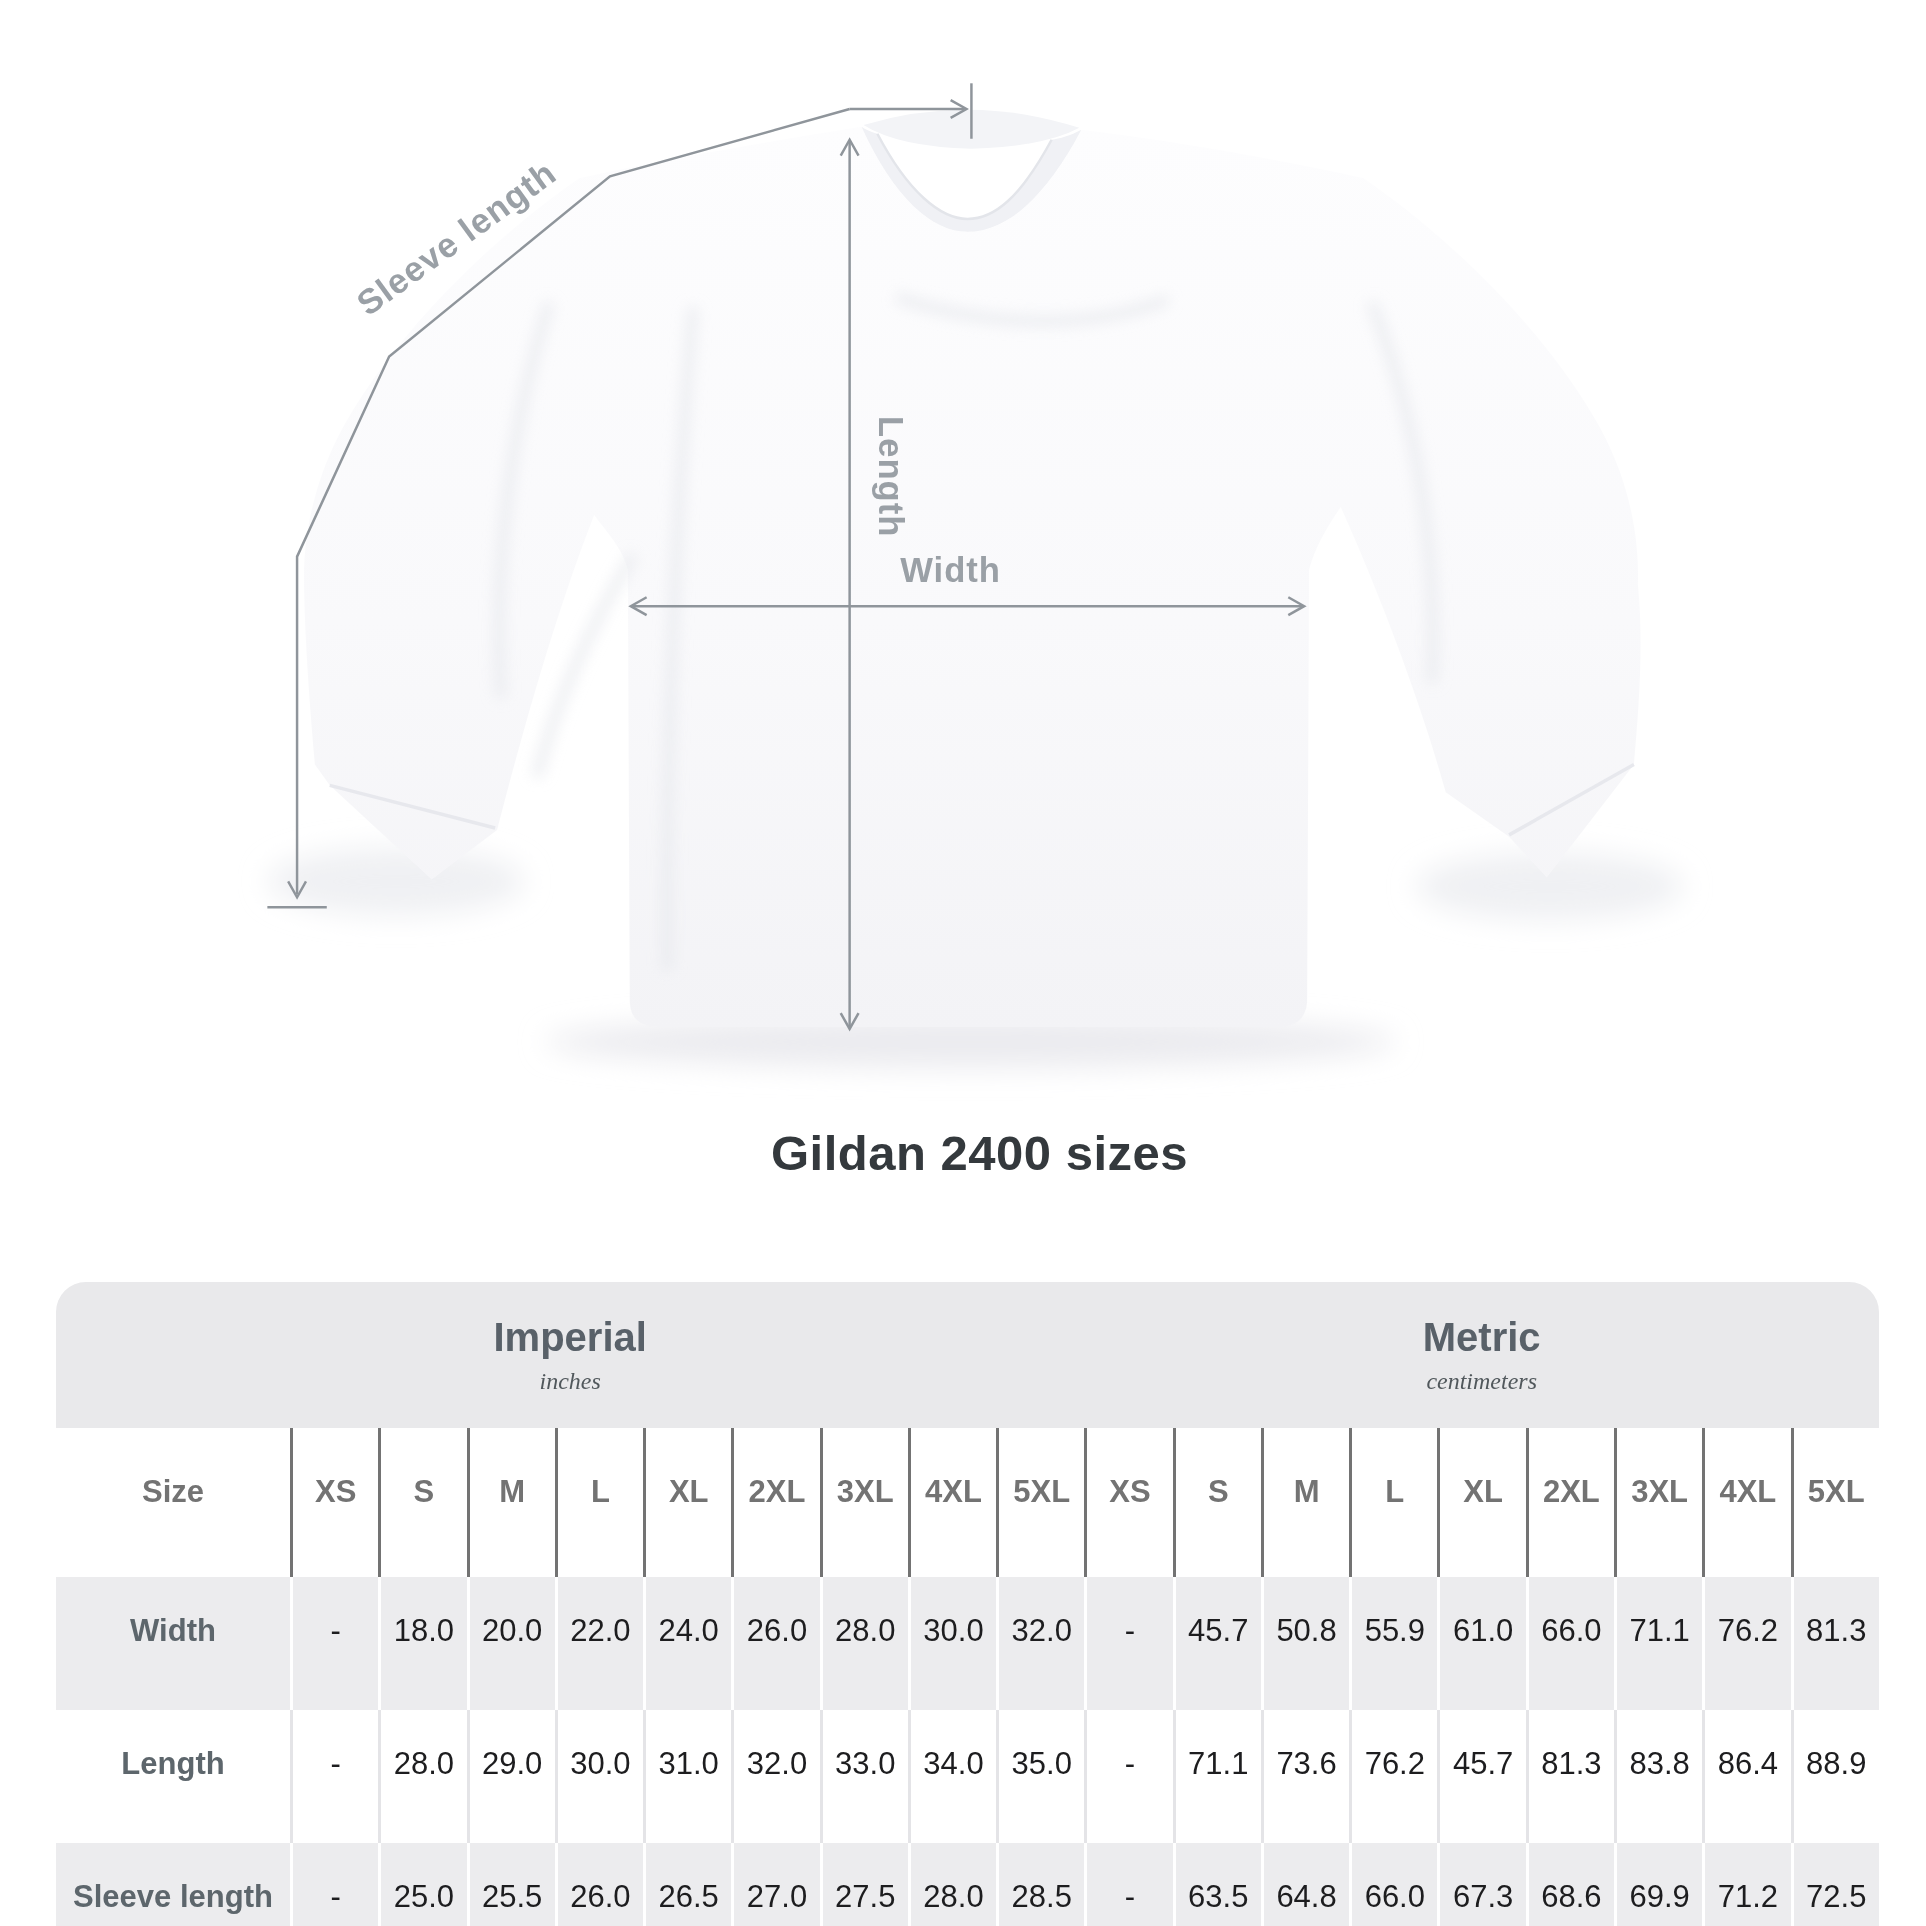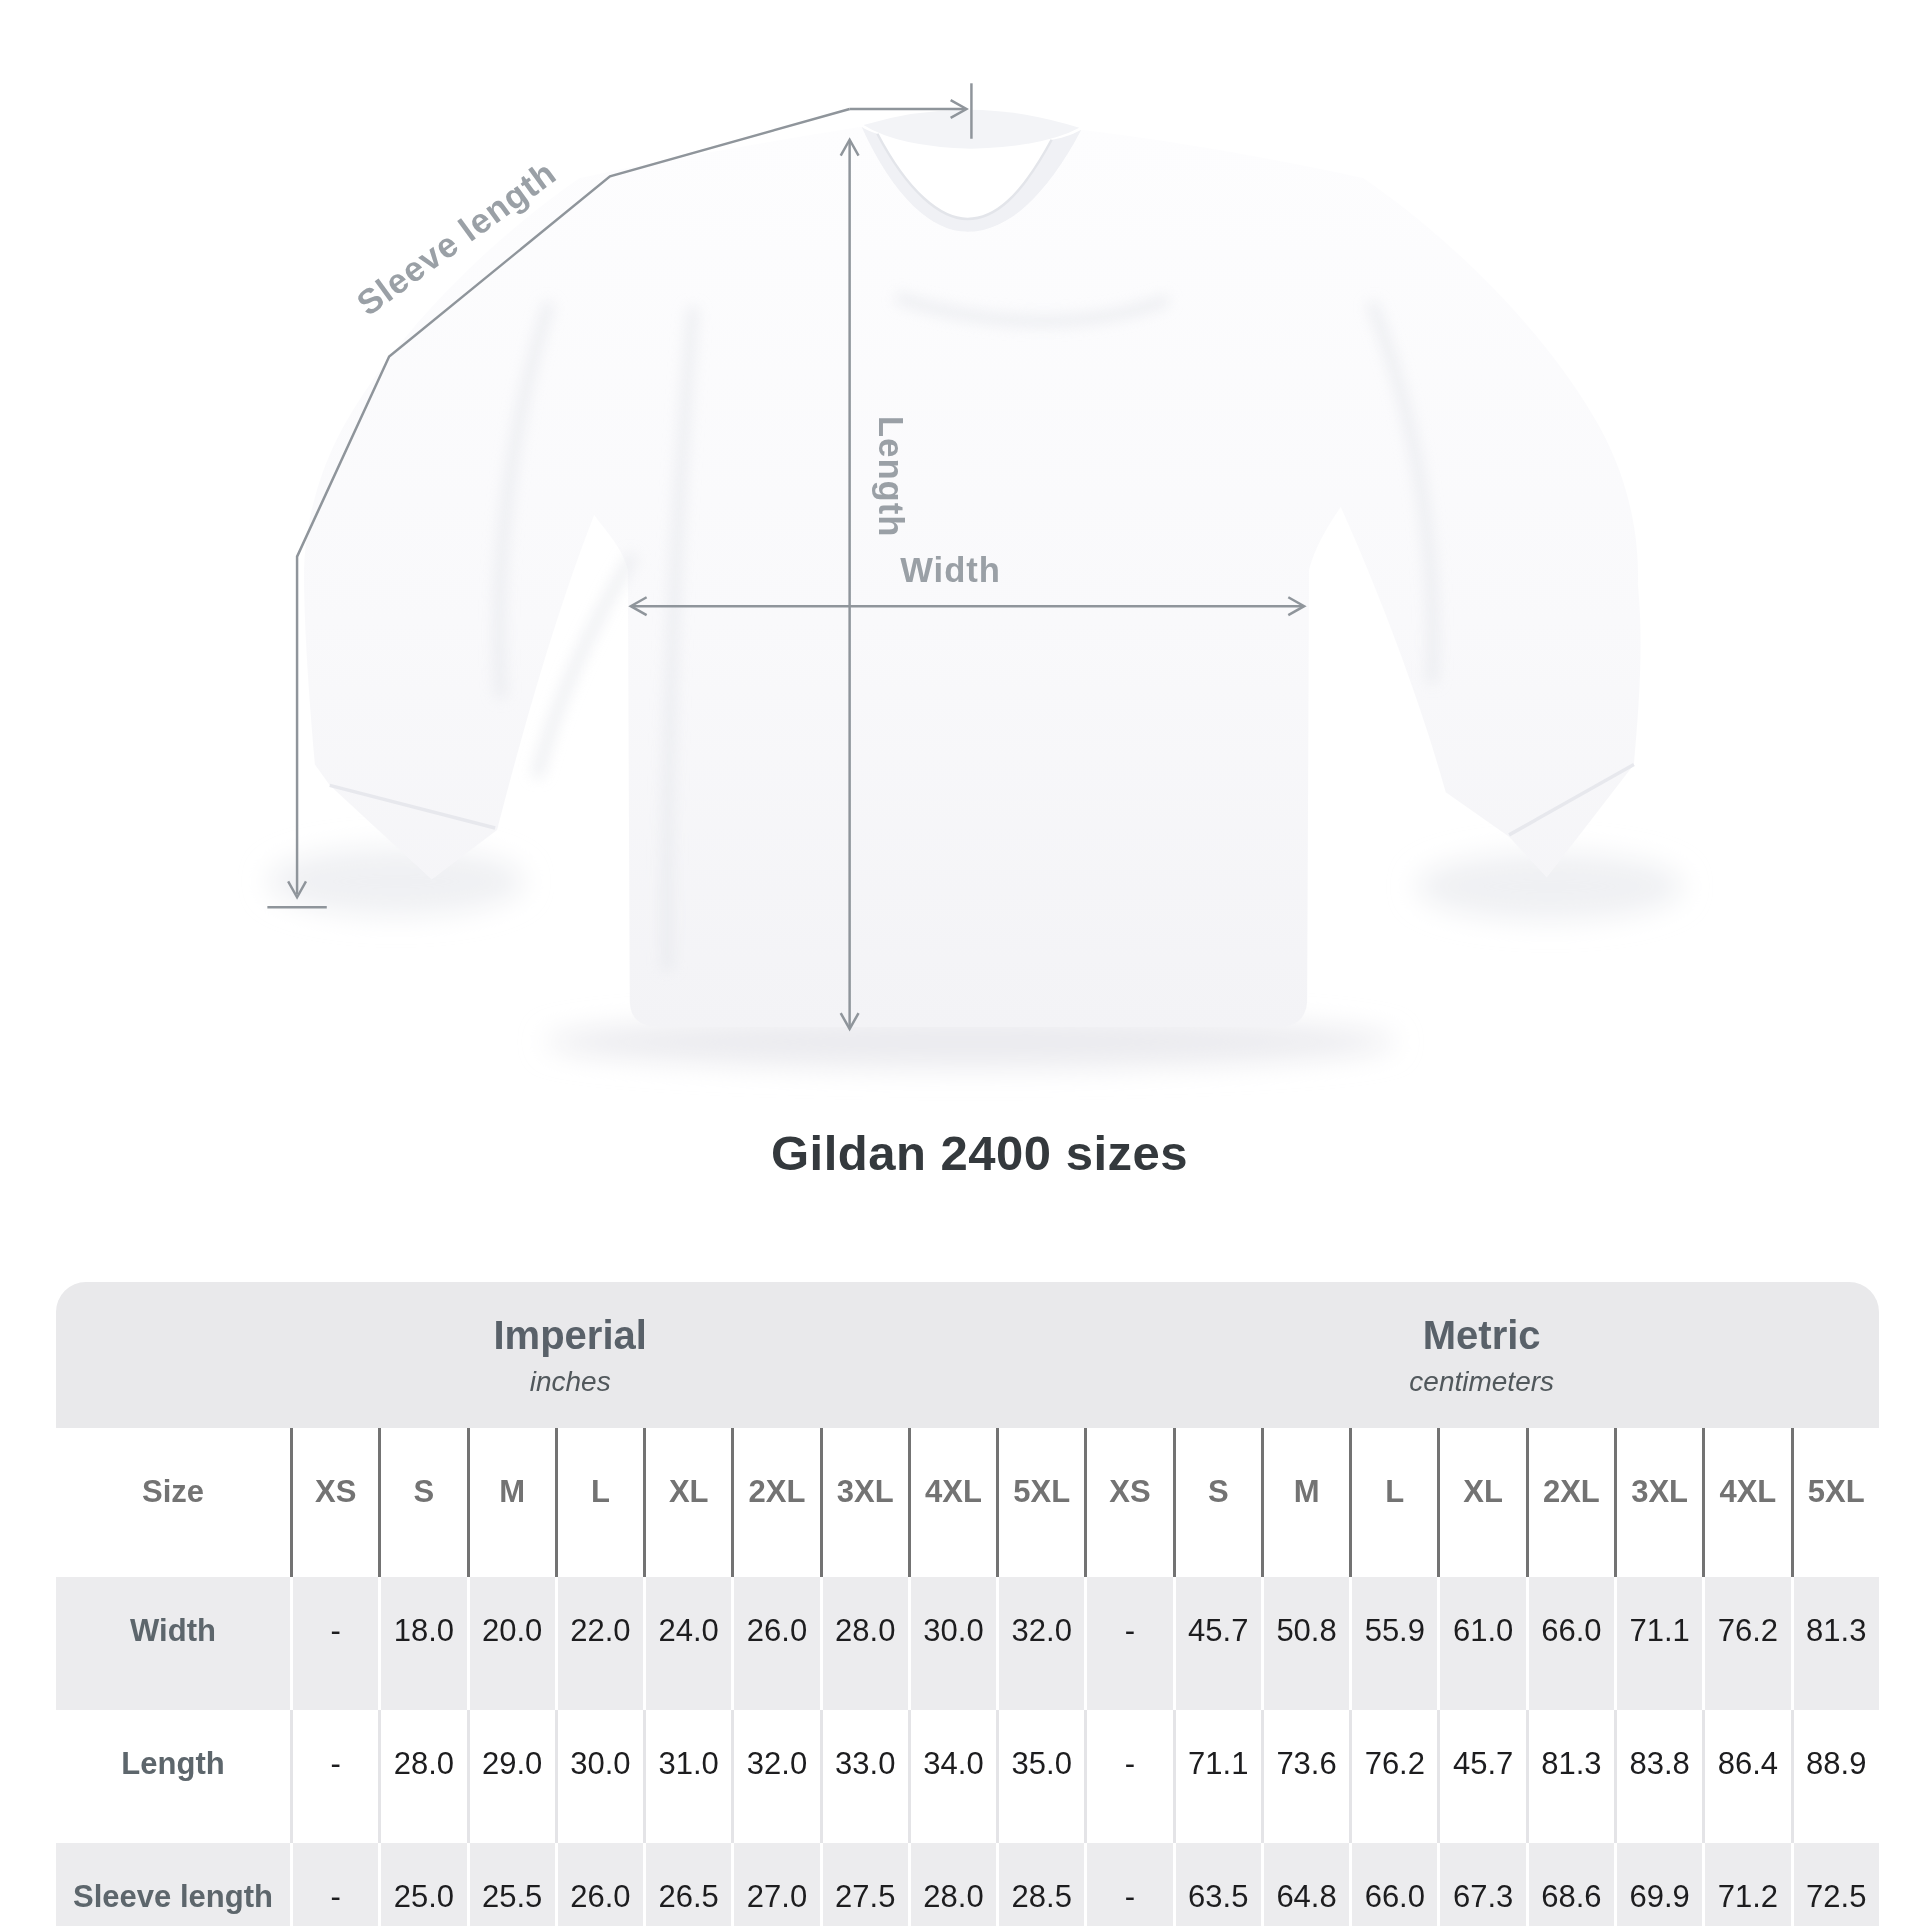--- a/index.html
+++ b/index.html
@@ -18,21 +18,21 @@
     position:absolute;left:0;top:1192px;width:100%;text-align:center;
     font-size:28px;font-style:italic;color:#474b4e;margin:0;
   }
   .table-wrap{position:absolute;left:56px;top:1282px;width:1823px;}
   table.sizes{width:100%;border-collapse:separate;border-spacing:0;table-layout:fixed;}
   col.c-size{width:234px;}
   tr.band td{height:144px;background:#e9e9eb;text-align:center;vertical-align:middle;}
   tr.band td.first{border-radius:30px 0 0 0;}
   tr.band td.last{border-radius:0 30px 0 0;text-align:center;}
   .group-label{font-size:40px;font-weight:bold;color:#596169;}
-  .group-unit{font-size:28px;font-style:italic;color:#51585c;margin-top:8px;}
+  .group-unit{font-size:24px;font-style:italic;color:#51585c;margin-top:8px;font-family:Liberation Serif, serif;}
   tr.heads td{
     height:126px;background:#ffffff;text-align:center;vertical-align:middle;
     font-weight:bold;color:#737373;font-size:31px;padding-bottom:22px;
   }
   tr.heads td:not(:first-child){border-left:3px solid #737373;}
   tr.row td{
     height:106px;text-align:center;vertical-align:middle;
     font-size:31px;color:#1d1d1f;padding-bottom:26px;
   }
   tr.row td.rowlabel{font-weight:bold;color:#5d666c;}

